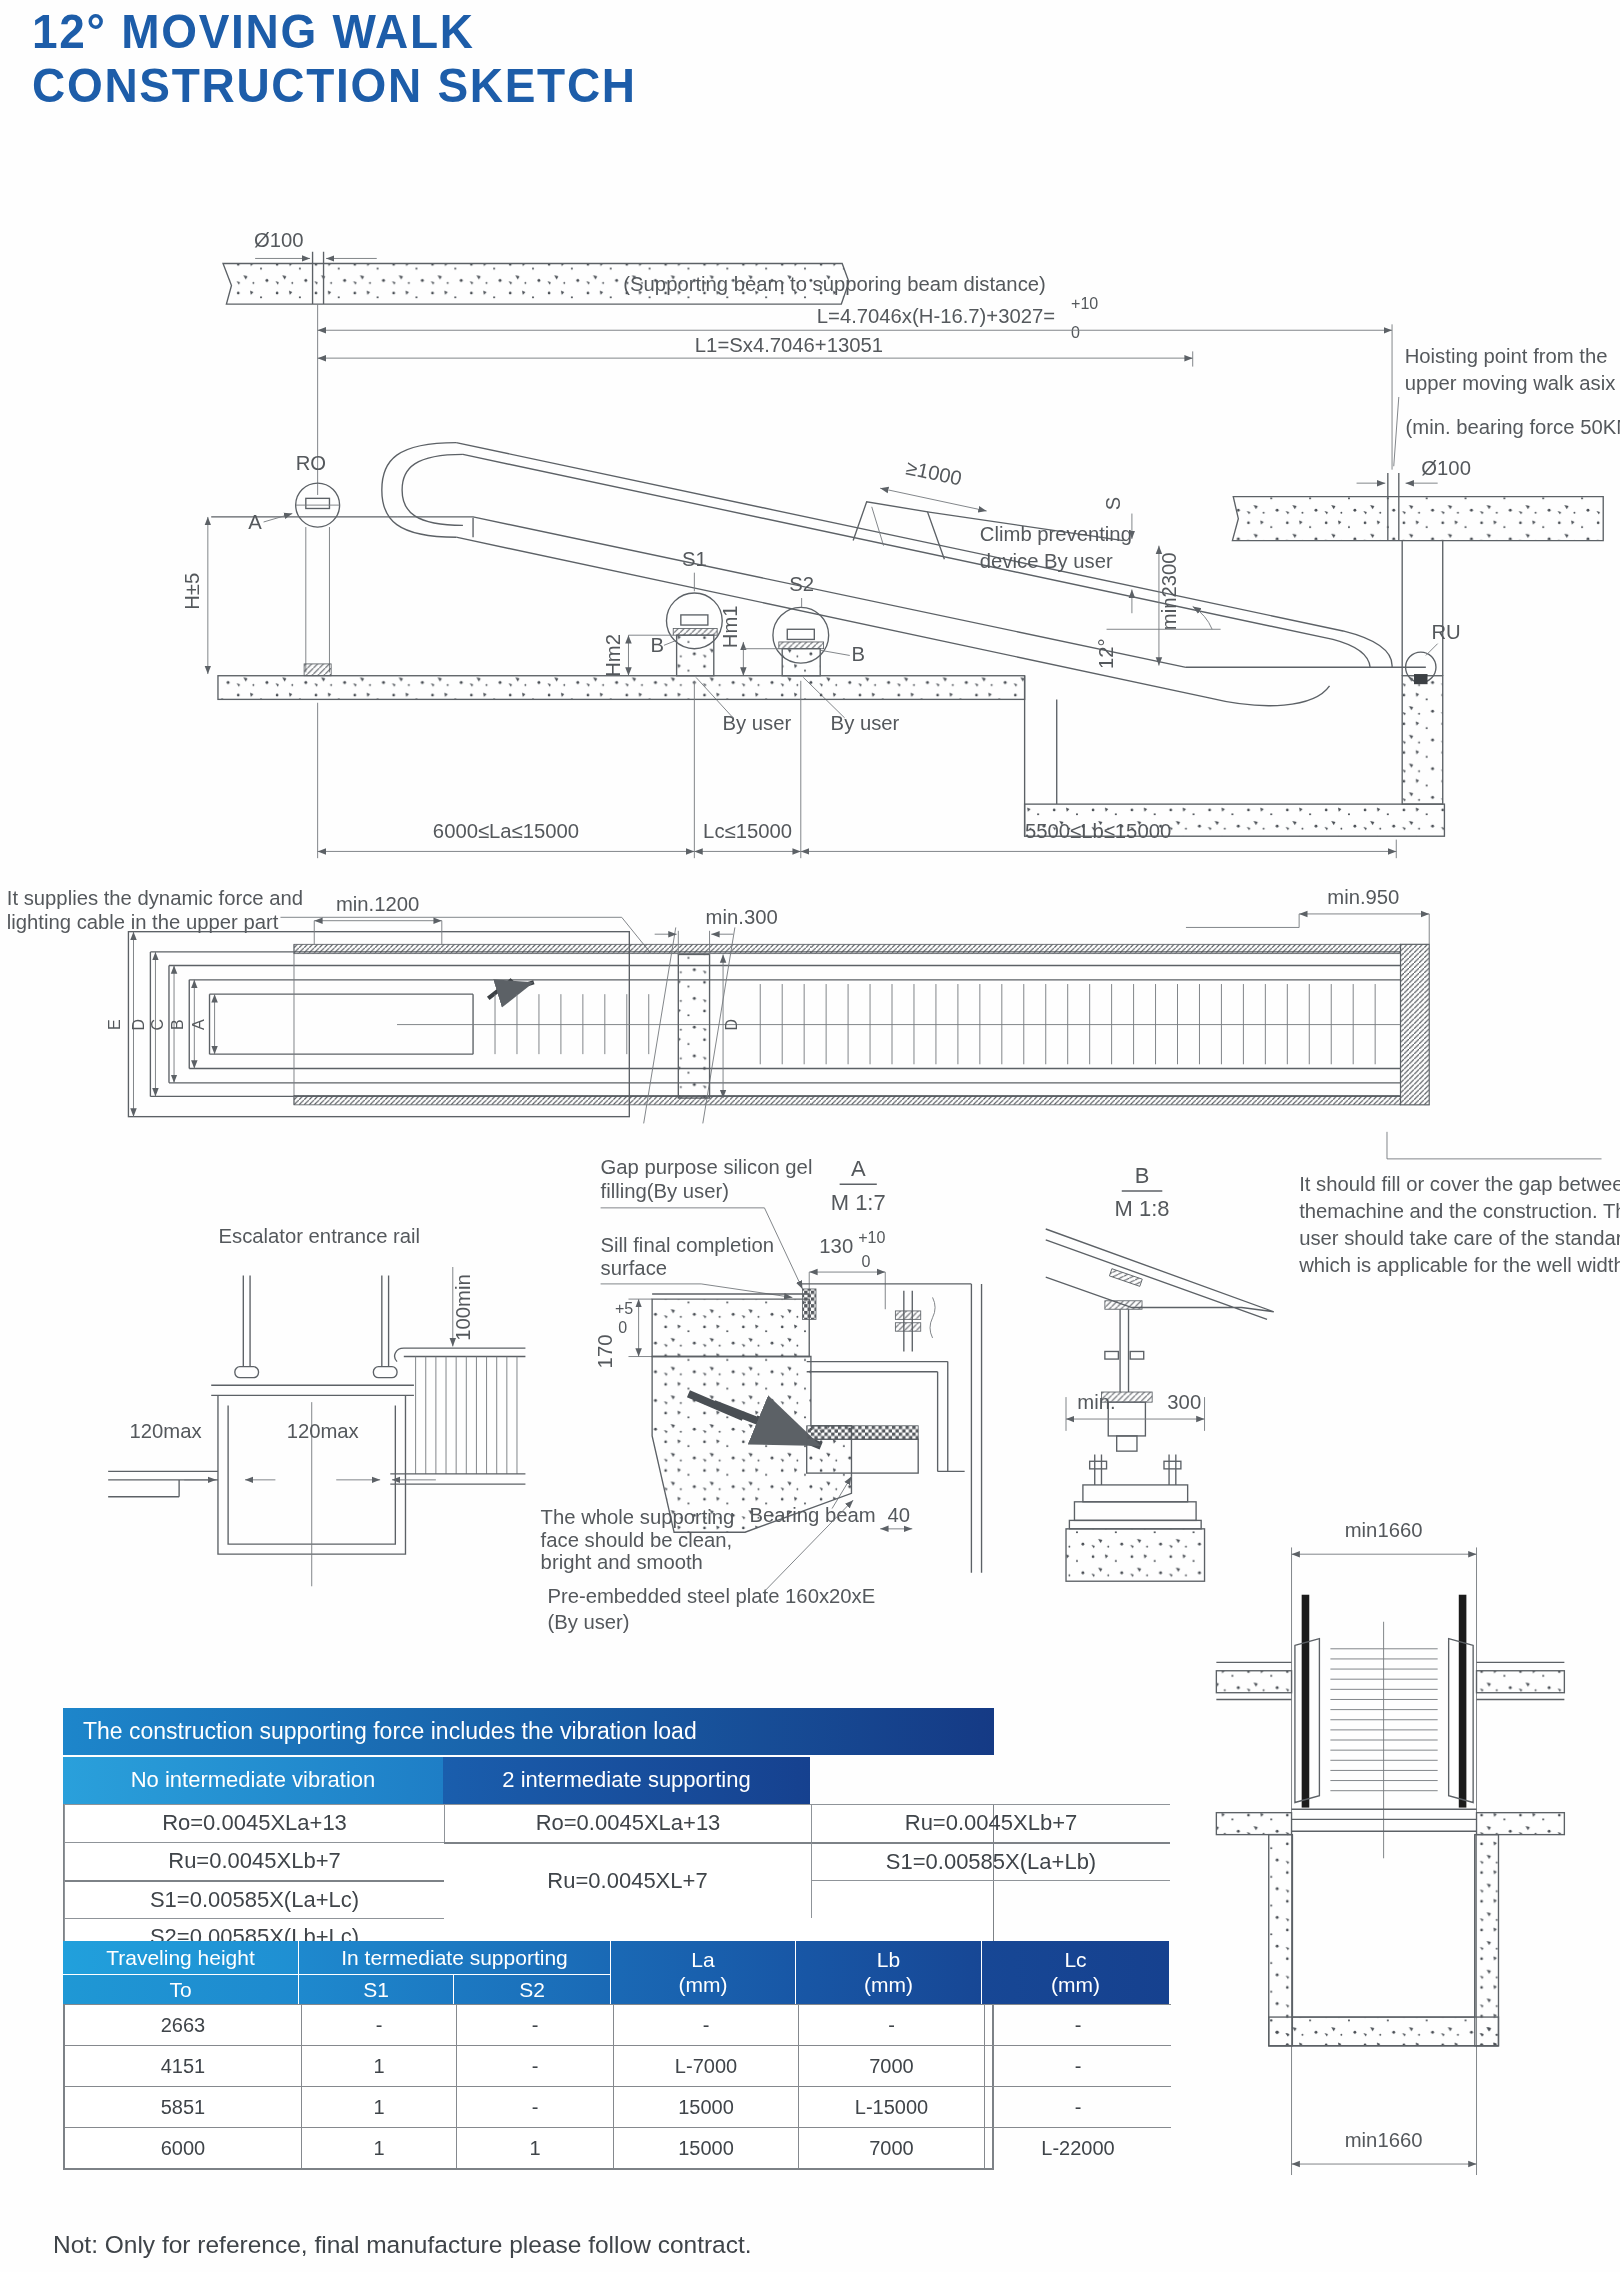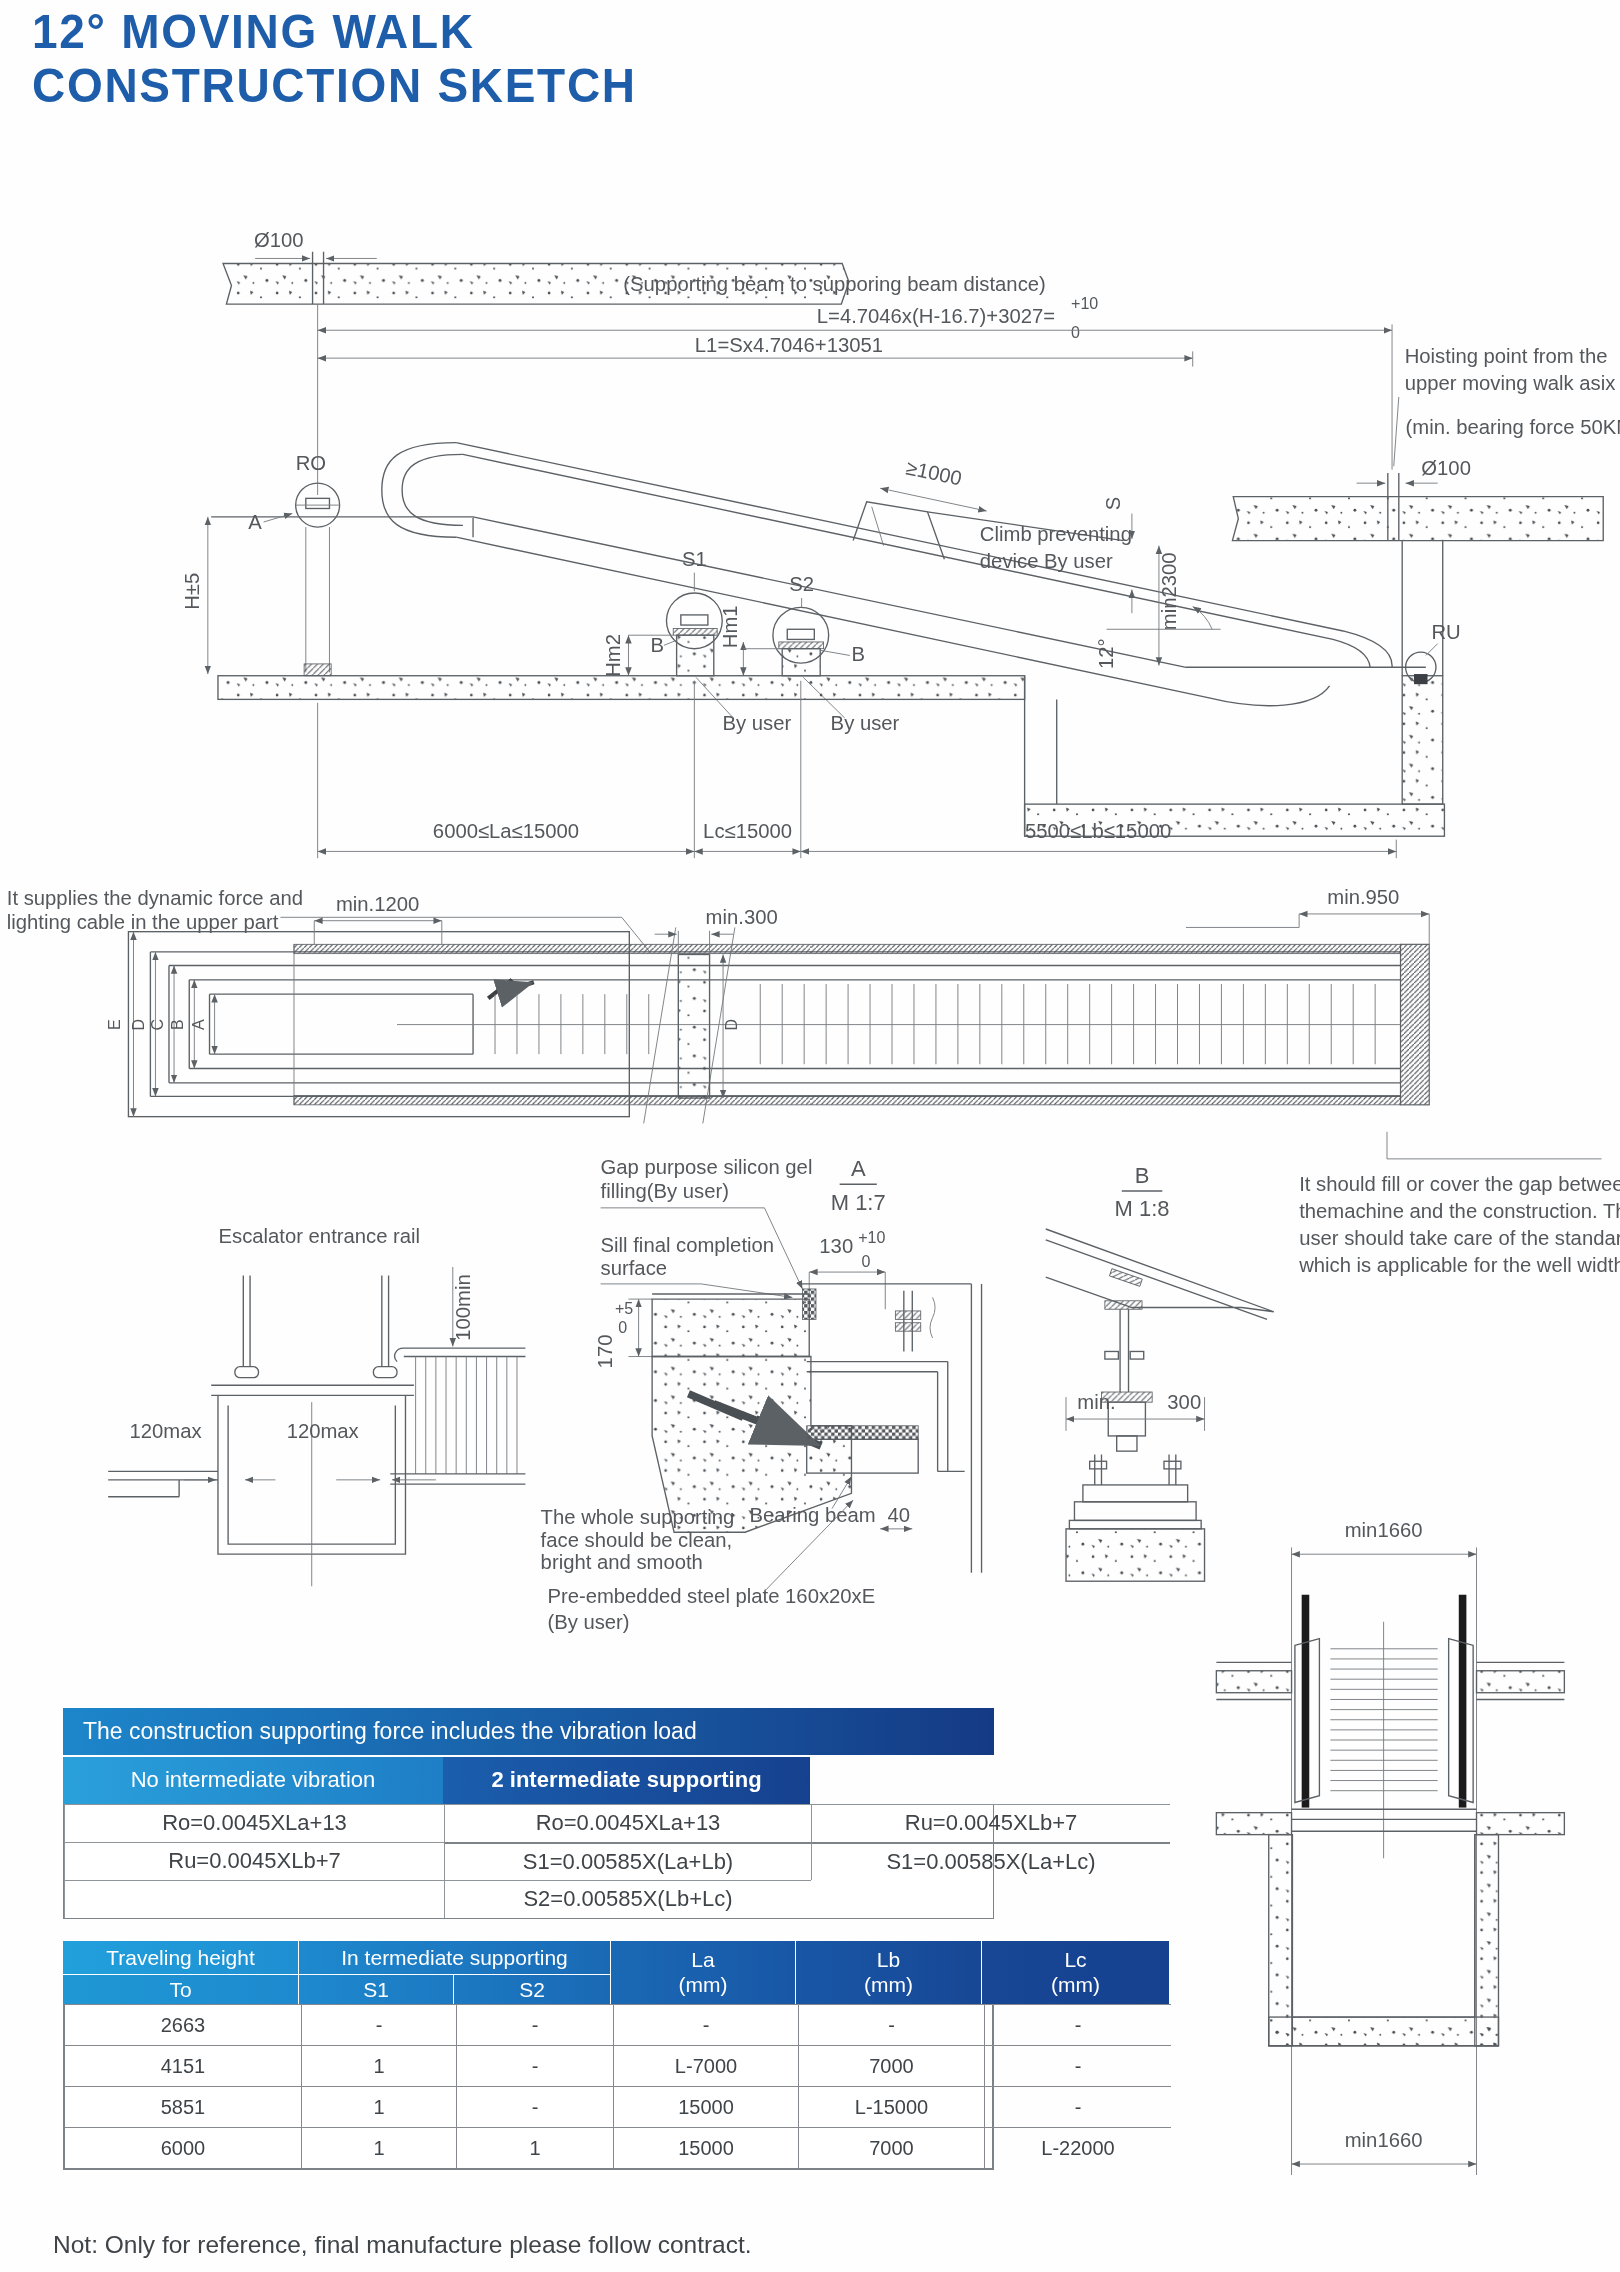--- a/index.html
+++ b/index.html
@@ -18,21 +18,21 @@
   .lt{stroke:#787c81;stroke-width:1.1;fill:none;}
   .spk{fill:url(#spk);stroke:#5c6166;stroke-width:1.6;}
   
   .tbl{position:absolute;left:63px;width:931px;color:#3f4449;}
   .t1-title{height:47px;display:flex;align-items:center;padding-left:20px;box-sizing:border-box;
             color:#fff;font-size:23px;background:linear-gradient(90deg,#1d86cb,#153a85);}
   .t1-cols{display:grid;grid-template-columns:380px 367px 359px;height:47px;margin-top:1.7px;}
   .t1-cols div{display:flex;align-items:center;justify-content:center;color:#fff;font-size:22px;}
   .t1c1{background:linear-gradient(90deg,#2aa0db,#1e7ec6);}
   .t1c2{background:linear-gradient(90deg,#1e7dc5,#1a5fae);}
-  .t1c3{background:linear-gradient(90deg,#1a5ead,#16418f);font-weight:bold;}
+  .t1c3{background:linear-gradient(90deg,#1a5ead,#16418f);}
   .t1-body{display:grid;grid-template-columns:380px 367px 359px;grid-auto-rows:38px;
            border:1.7px solid #7d8287;border-top:none;background:#fff;}
   .t1-body div{display:flex;align-items:center;justify-content:center;font-size:22px;
                border-left:1.7px solid #8f9499;border-top:1.7px solid #8f9499;}
   .t1-body div.c1{border-left:none;}
   .t1-body div.rs{grid-row:span 2;}
   .t1-body div.hv{border-top:2.5px solid #7d8287;}
   .t2-head{display:grid;grid-template-columns:236px 155px 157px 185px 186px 187px;
            grid-template-rows:34px 29px;color:#fff;}
   .t2-head div{display:flex;align-items:center;justify-content:center;font-size:21px;
@@ -410,20 +410,21 @@
     <div class="t1-title">The construction supporting force includes the vibration load</div>
     <div class="t1-cols">
       <div class="t1c1">No intermediate vibration</div>
       <div class="t1c3">2 intermediate supporting</div>
     </div>
     <div class="t1-body">
       <div>Ro=0.0045XLa+13</div>
       <div>Ro=0.0045XLa+13</div>
       <div>Ru=0.0045XLb+7</div>
       <div>Ru=0.0045XLb+7</div>
+      <div class="c1 rs hv">Ru=0.0045XL+7</div>
       <div class="hv">S1=0.00585X(La+Lb)</div>
       <div class="hv">S1=0.00585X(La+Lc)</div>
       <div></div>
       <div>S2=0.00585X(Lb+Lc)</div>
     </div>
   </div>
 
   <div class="tbl" style="top:1941px">
     <div class="t2-head">
       <div class="hb" style="background:linear-gradient(90deg,#21a0dc,#1f8fd2)">Traveling height</div>

